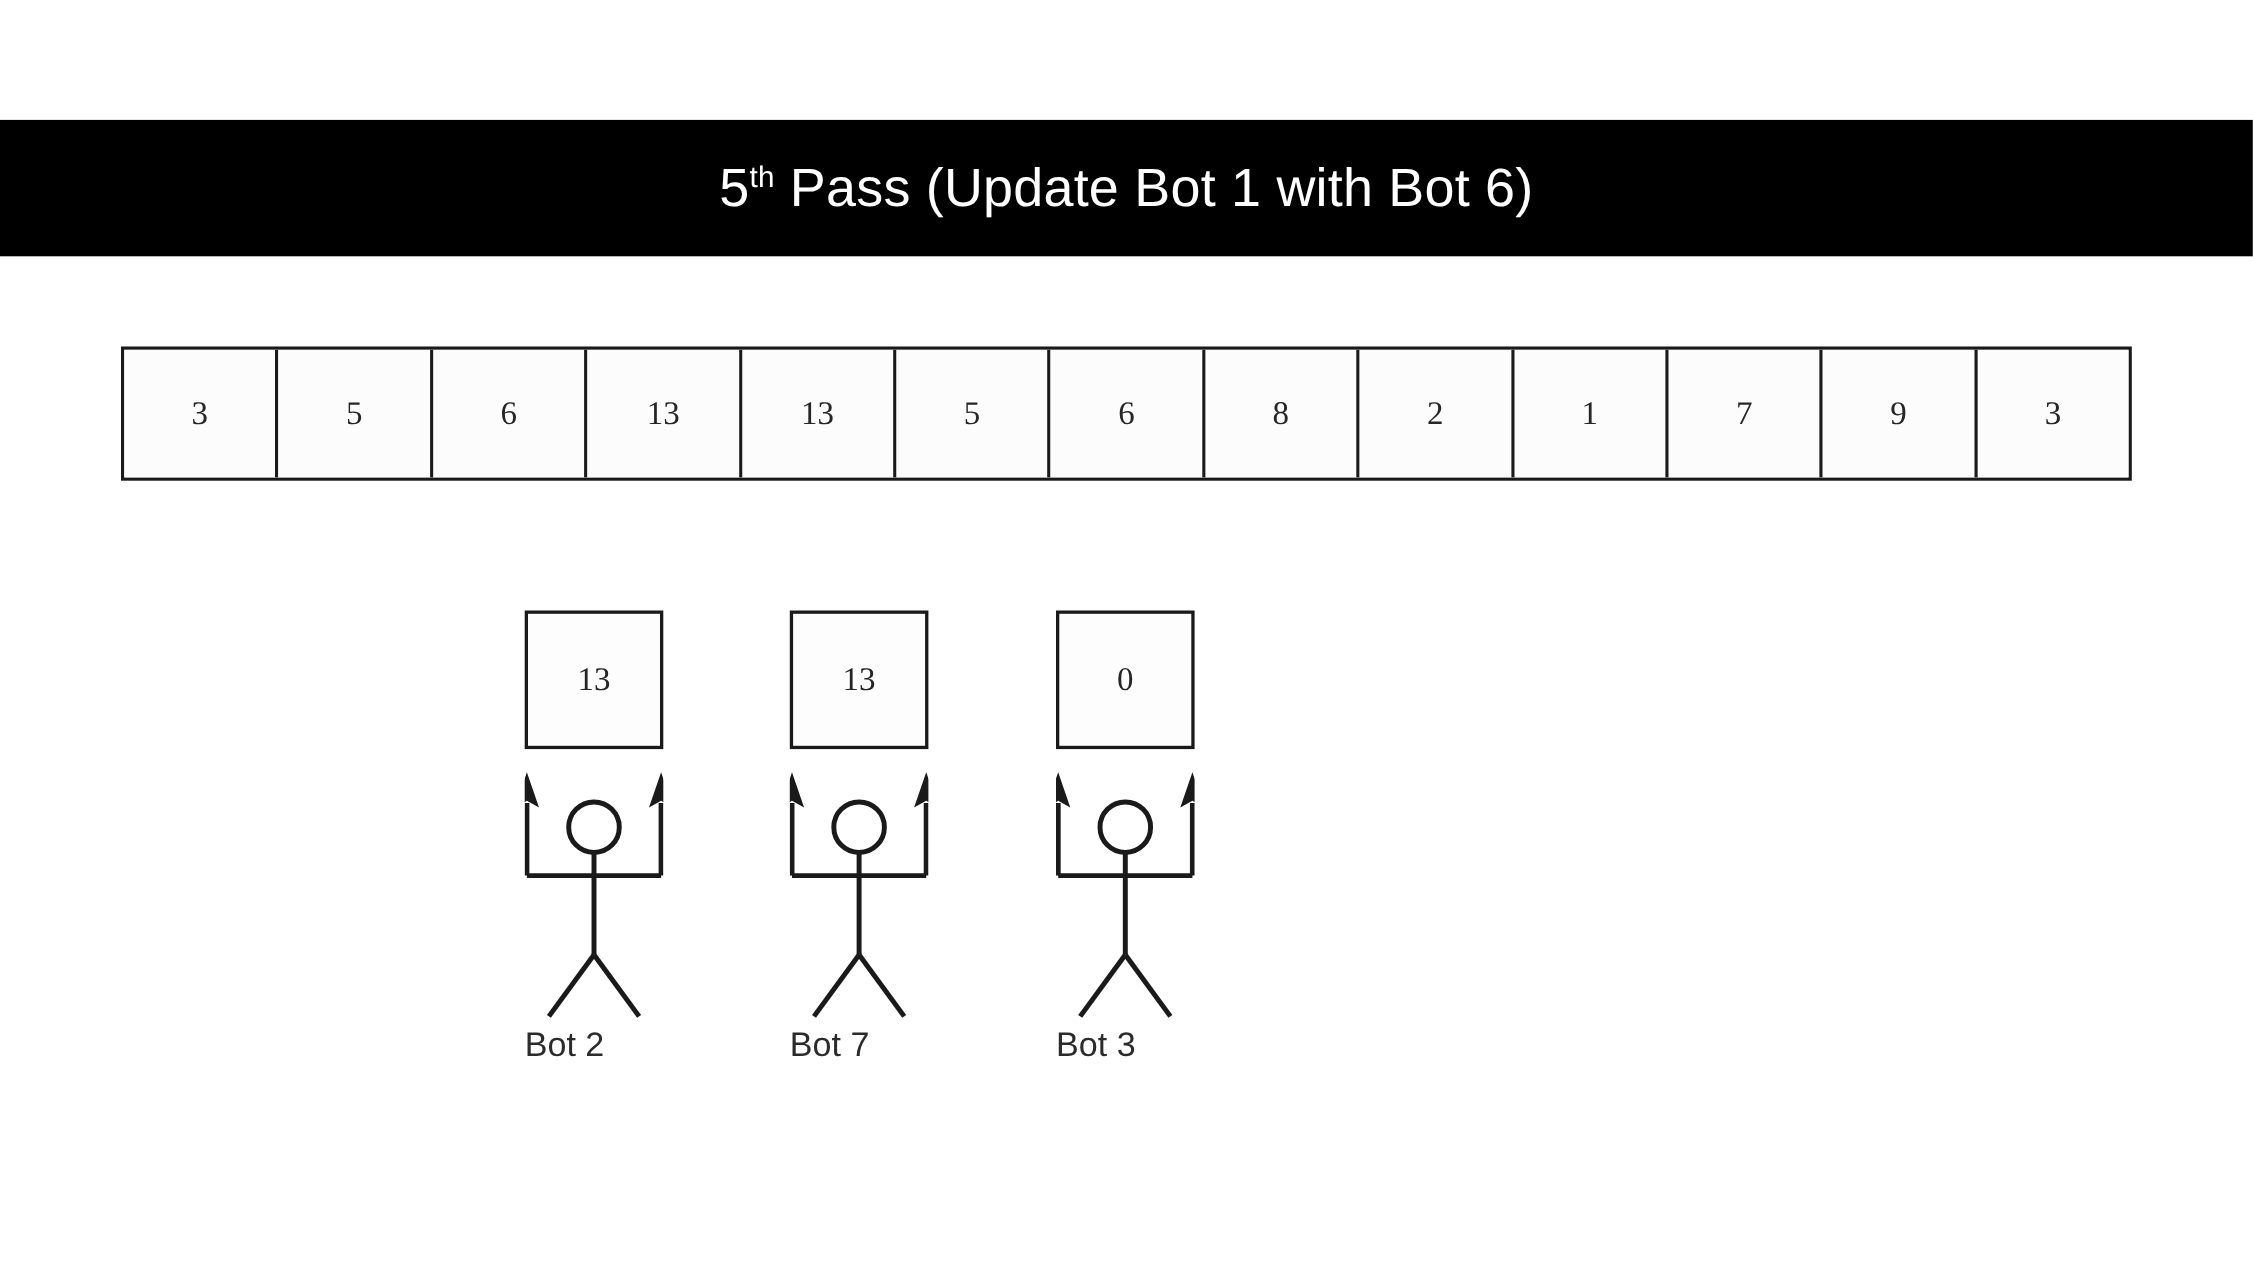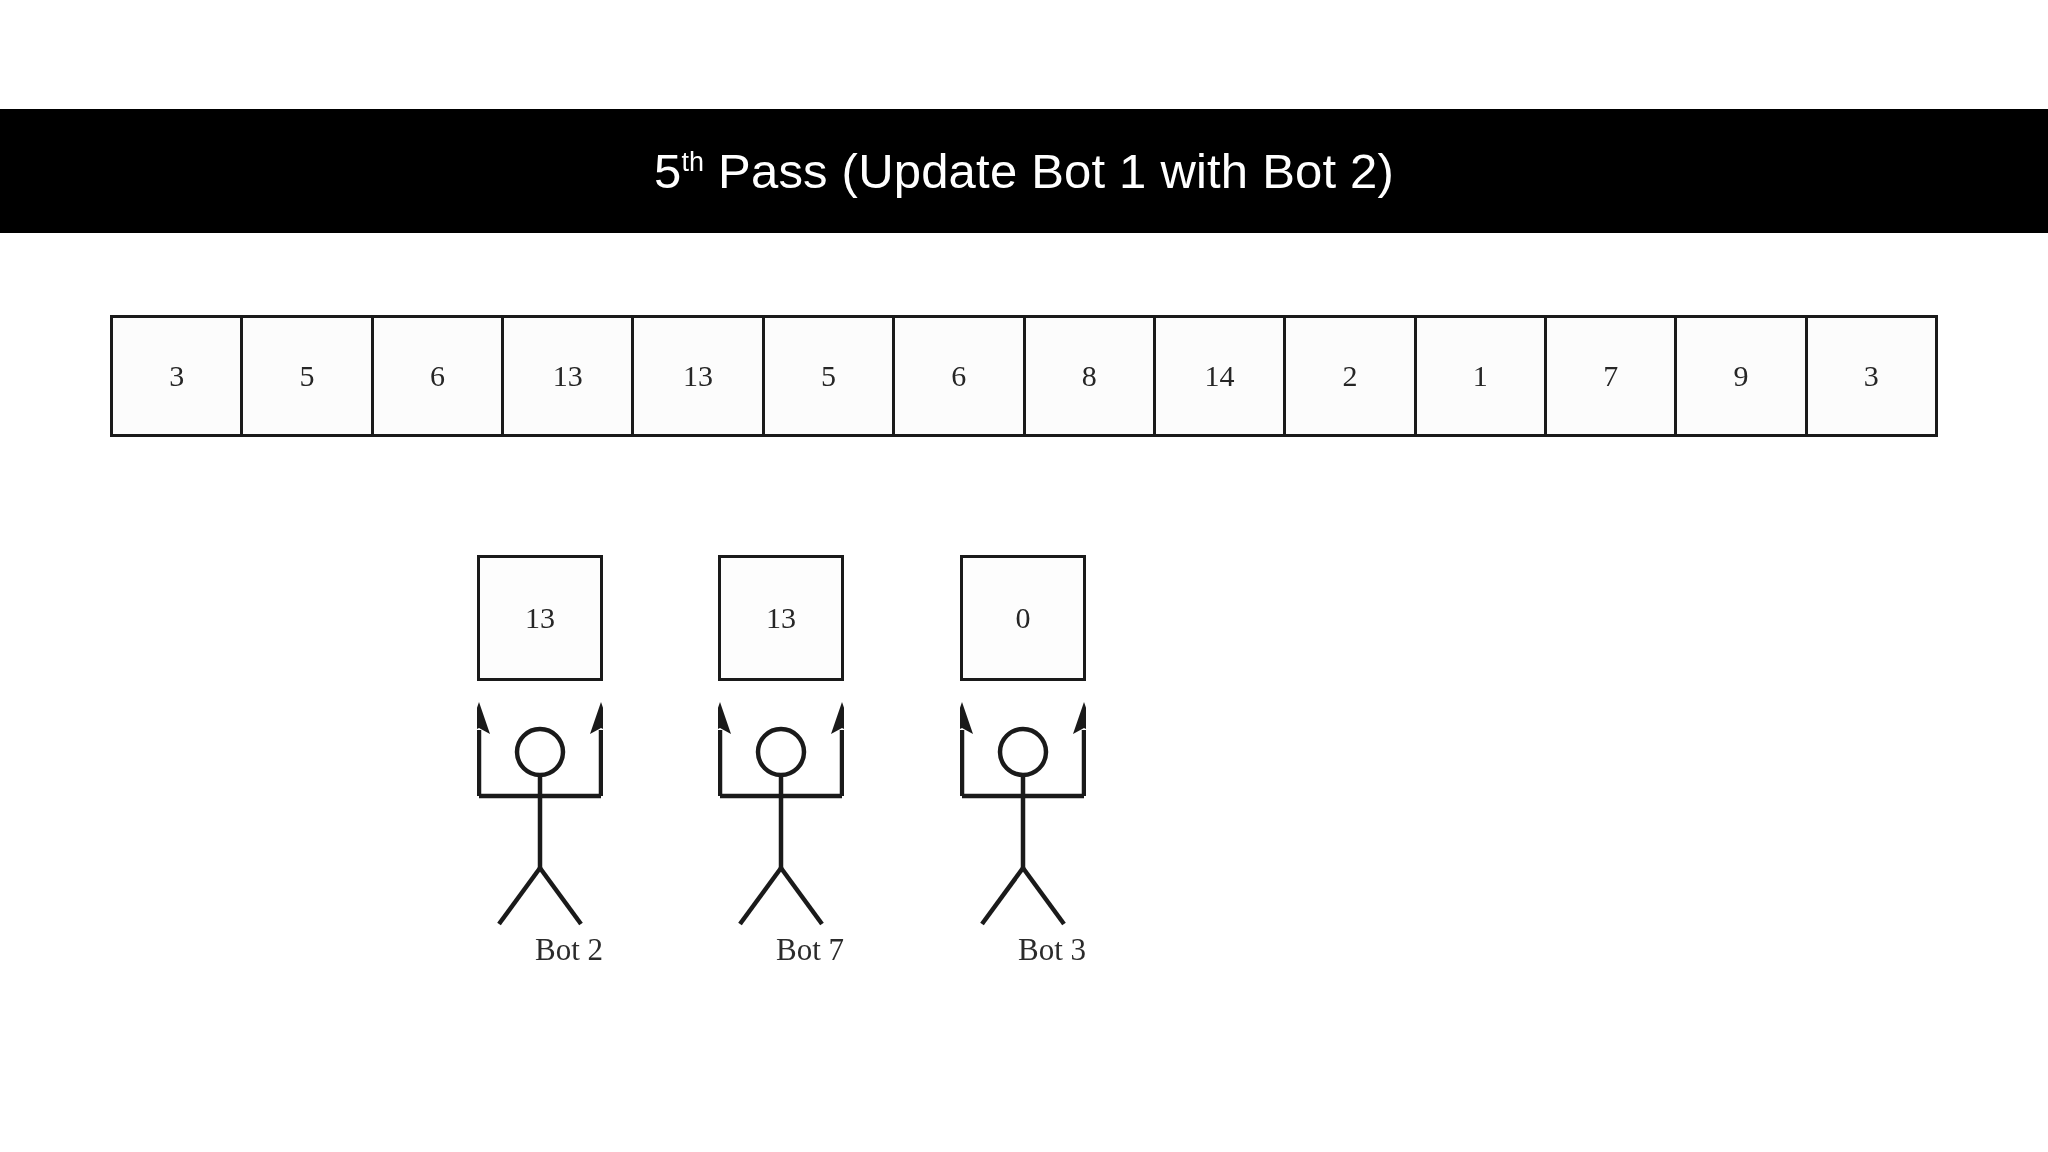--- a/index.html
+++ b/index.html
@@ -110,46 +110,45 @@
   }
   .bot-figure {
     display: block;
     margin-top: 19px;
     width: 126px;
     height: 230px;
   }
   .bot-label {
     margin-top: 2px;
     width: 126px;
-    text-align: right;
-    font-family: Liberation Serif, serif;
+    text-align: left;
+    font-family: Liberation Sans, sans-serif;
     font-size: 31px;
     color: #2b2b2b;
     white-space: nowrap;
   }
 </style>
 </head>
 <body>
 
 <div id="slide">
 
   <div class="title-banner">
-    <div class="title-text"><span>5</span><sup>th</sup><span> Pass (Update Bot 1 with Bot 2)</span></div>
+    <div class="title-text"><span>5</span><sup>th</sup><span> Pass (Update Bot 1 with Bot 6)</span></div>
   </div>
 
   <div class="array-strip">
     <div class="array-cell">3</div>
     <div class="array-cell">5</div>
     <div class="array-cell">6</div>
     <div class="array-cell">13</div>
     <div class="array-cell">13</div>
     <div class="array-cell">5</div>
     <div class="array-cell">6</div>
     <div class="array-cell">8</div>
-    <div class="array-cell">14</div>
     <div class="array-cell">2</div>
     <div class="array-cell">1</div>
     <div class="array-cell">7</div>
     <div class="array-cell">9</div>
     <div class="array-cell">3</div>
   </div>
 
   <div class="bots-layer">
 
     <div class="bot bot-1">

